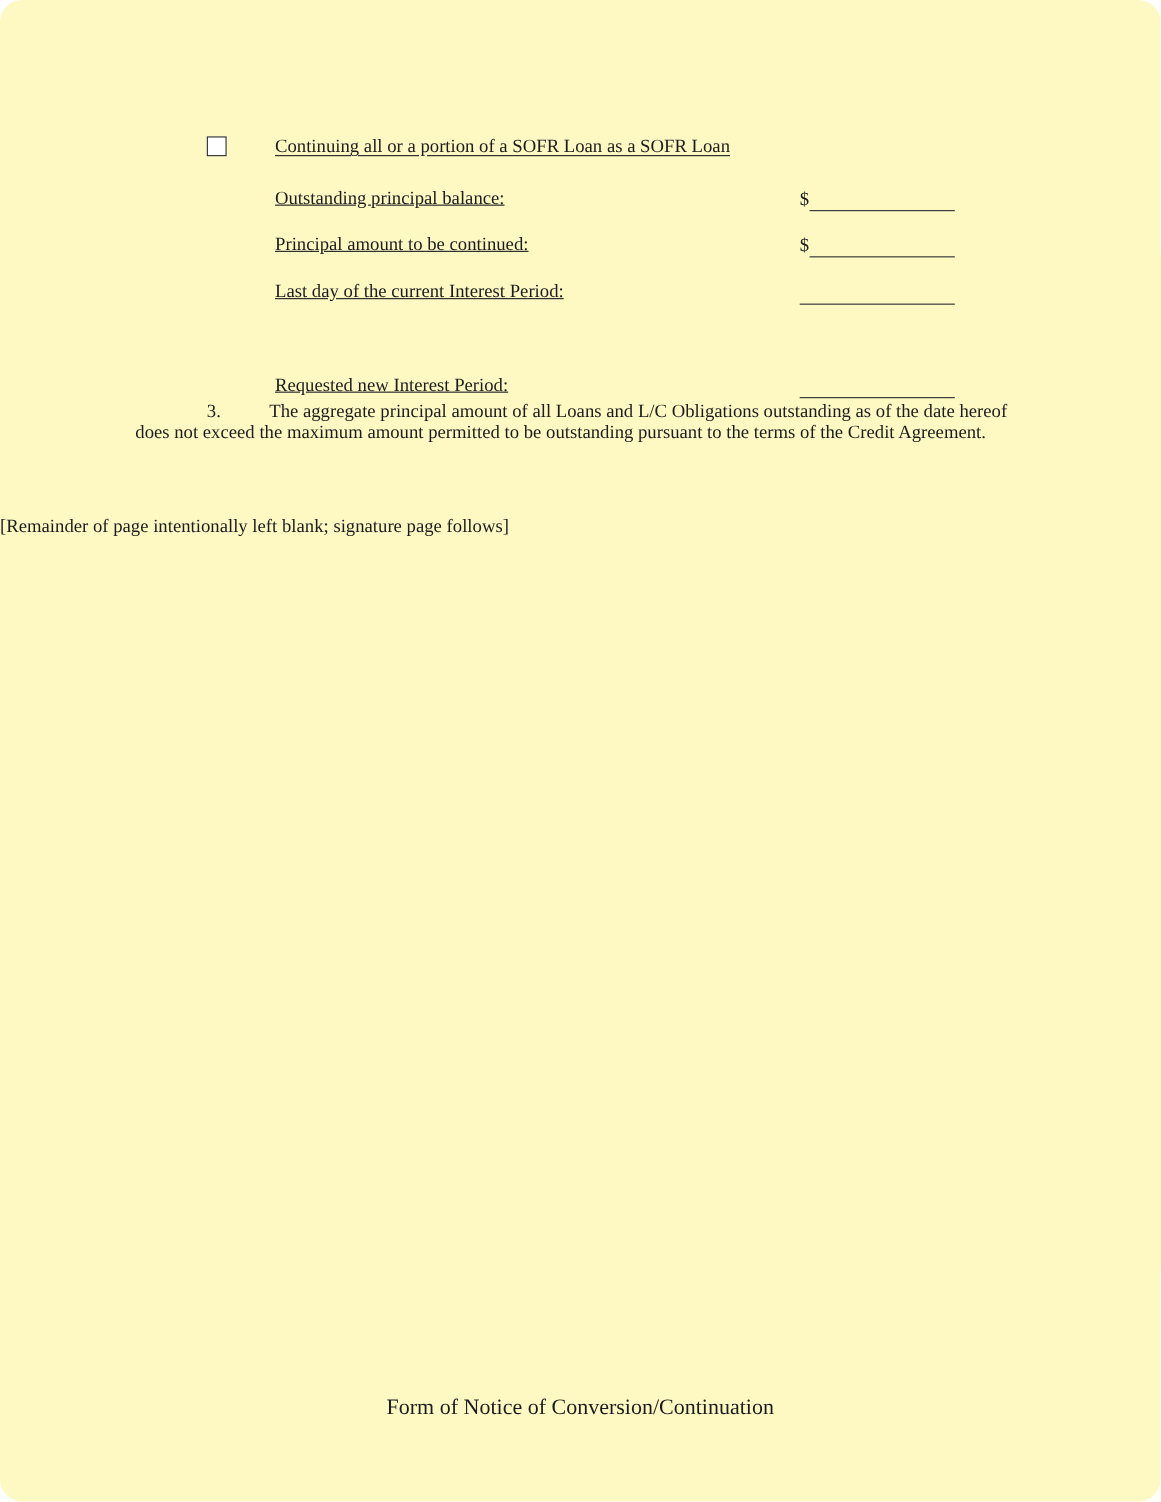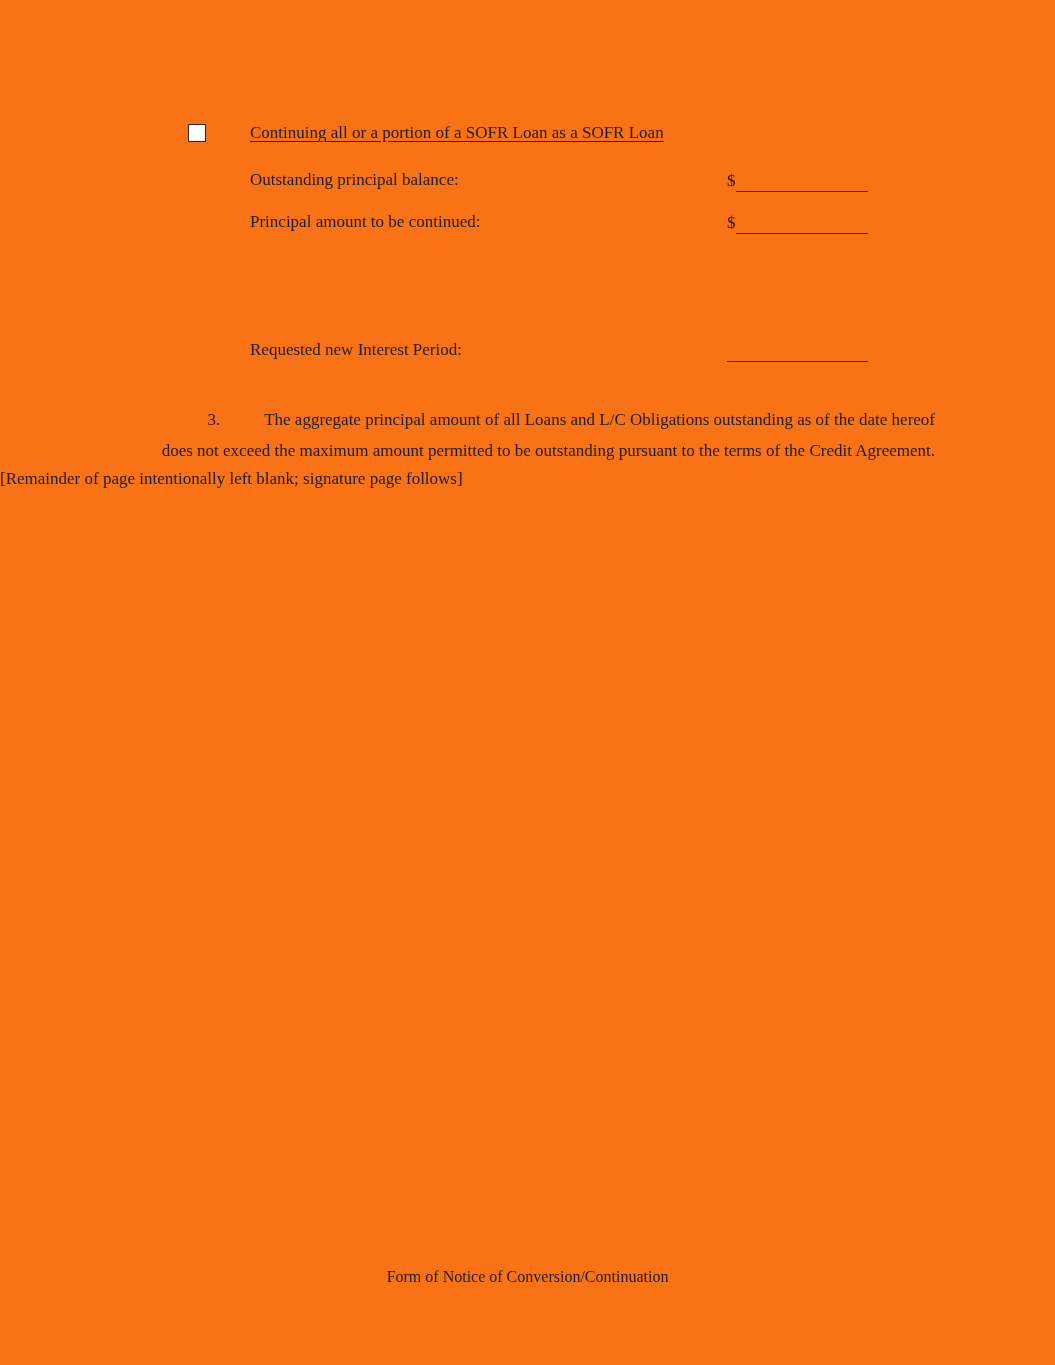--- a/index.html
+++ b/index.html
@@ -3,82 +3,83 @@
 <meta charset="utf-8">
 <style>
   * { margin:0; padding:0; box-sizing:border-box; }
   html,body { background:#ffffff; }
   body { font-family:"Liberation Serif","DejaVu Serif",serif; color:#1c1c1c; }
   .page {
     position:relative;
     width:1055px;
     height:1365px;
     margin:0 auto;
-    background:#f97316;
+    background:#fef9c3;
     overflow:hidden;
     font-size:17px;
+    border-radius:20px;
   }
 
   
   .check-row { position:absolute; left:188px; top:123px; display:flex; align-items:flex-start; }
   .checkbox {
     width:18px; height:18px;
     border:1.6px solid #2a2a2a;
     background:#fff;
     margin-top:1px;
     flex:0 0 auto;
   }
   .check-heading {
     margin-left:44px;
     text-decoration:underline;
     text-underline-offset:3px;
     white-space:nowrap;
   }
 
   
   .field-row { position:absolute; left:0; top:0; width:100%; height:24px; }
-  .field-label { position:absolute; left:250px; top:0; white-space:nowrap; }
+  .field-label { position:absolute; left:250px; top:0; white-space:nowrap;text-decoration:underline; }
   .field-blank {
     position:absolute; left:727px; top:0;
     width:141px; display:flex; align-items:flex-end; height:22px;
   }
   .blank-prefix { line-height:22px; }
   .blank-line {
     flex:1 1 auto;
     border-bottom:1px solid #2a2a2a;
     height:21px;
     min-width:10px;
   }
 
   
   .para {
     position:absolute;
-    left:123px; top:404px;
+    left:123px; top:364px;
     width:812px;
-    line-height:31px;
-    text-align:right;
+    line-height:19px;
+    text-align:left;
   }
   .para-indent { display:inline-block; width:65px; }
   .para-gap { display:inline-block; width:44px; }
 
   
   .remainder-note {
     position:absolute;
     left:0; top:469px;
     width:100%;
     text-align:left;
   }
 
   
   .footer {
     position:absolute;
     left:0; top:1268px;
     width:100%;
     text-align:center;
-    font-size:16px;
+    font-size:20px;
   }
 </style>
 </head>
 <body>
 
 <div class="page">
 
   <div class="check-row">
     <span class="checkbox"></span>
     <span class="check-heading">Continuing all or a portion of a SOFR Loan as a SOFR Loan</span>
@@ -93,20 +94,27 @@
   </div>
 
   <div class="field-row" style="top:212px;">
     <span class="field-label">Principal amount to be continued:</span>
     <span class="field-blank">
       <span class="blank-prefix">$</span>
       <span class="blank-line"></span>
     </span>
   </div>
 
+  <div class="field-row" style="top:255px;">
+    <span class="field-label">Last day of the current Interest Period:</span>
+    <span class="field-blank">
+      <span class="blank-prefix"></span>
+      <span class="blank-line"></span>
+    </span>
+  </div>
 
 
   <div class="field-row" style="top:340px;padding-left:24px;">
     <span class="field-label">Requested new Interest Period:</span>
     <span class="field-blank">
       <span class="blank-prefix"></span>
       <span class="blank-line"></span>
     </span>
   </div>
 

